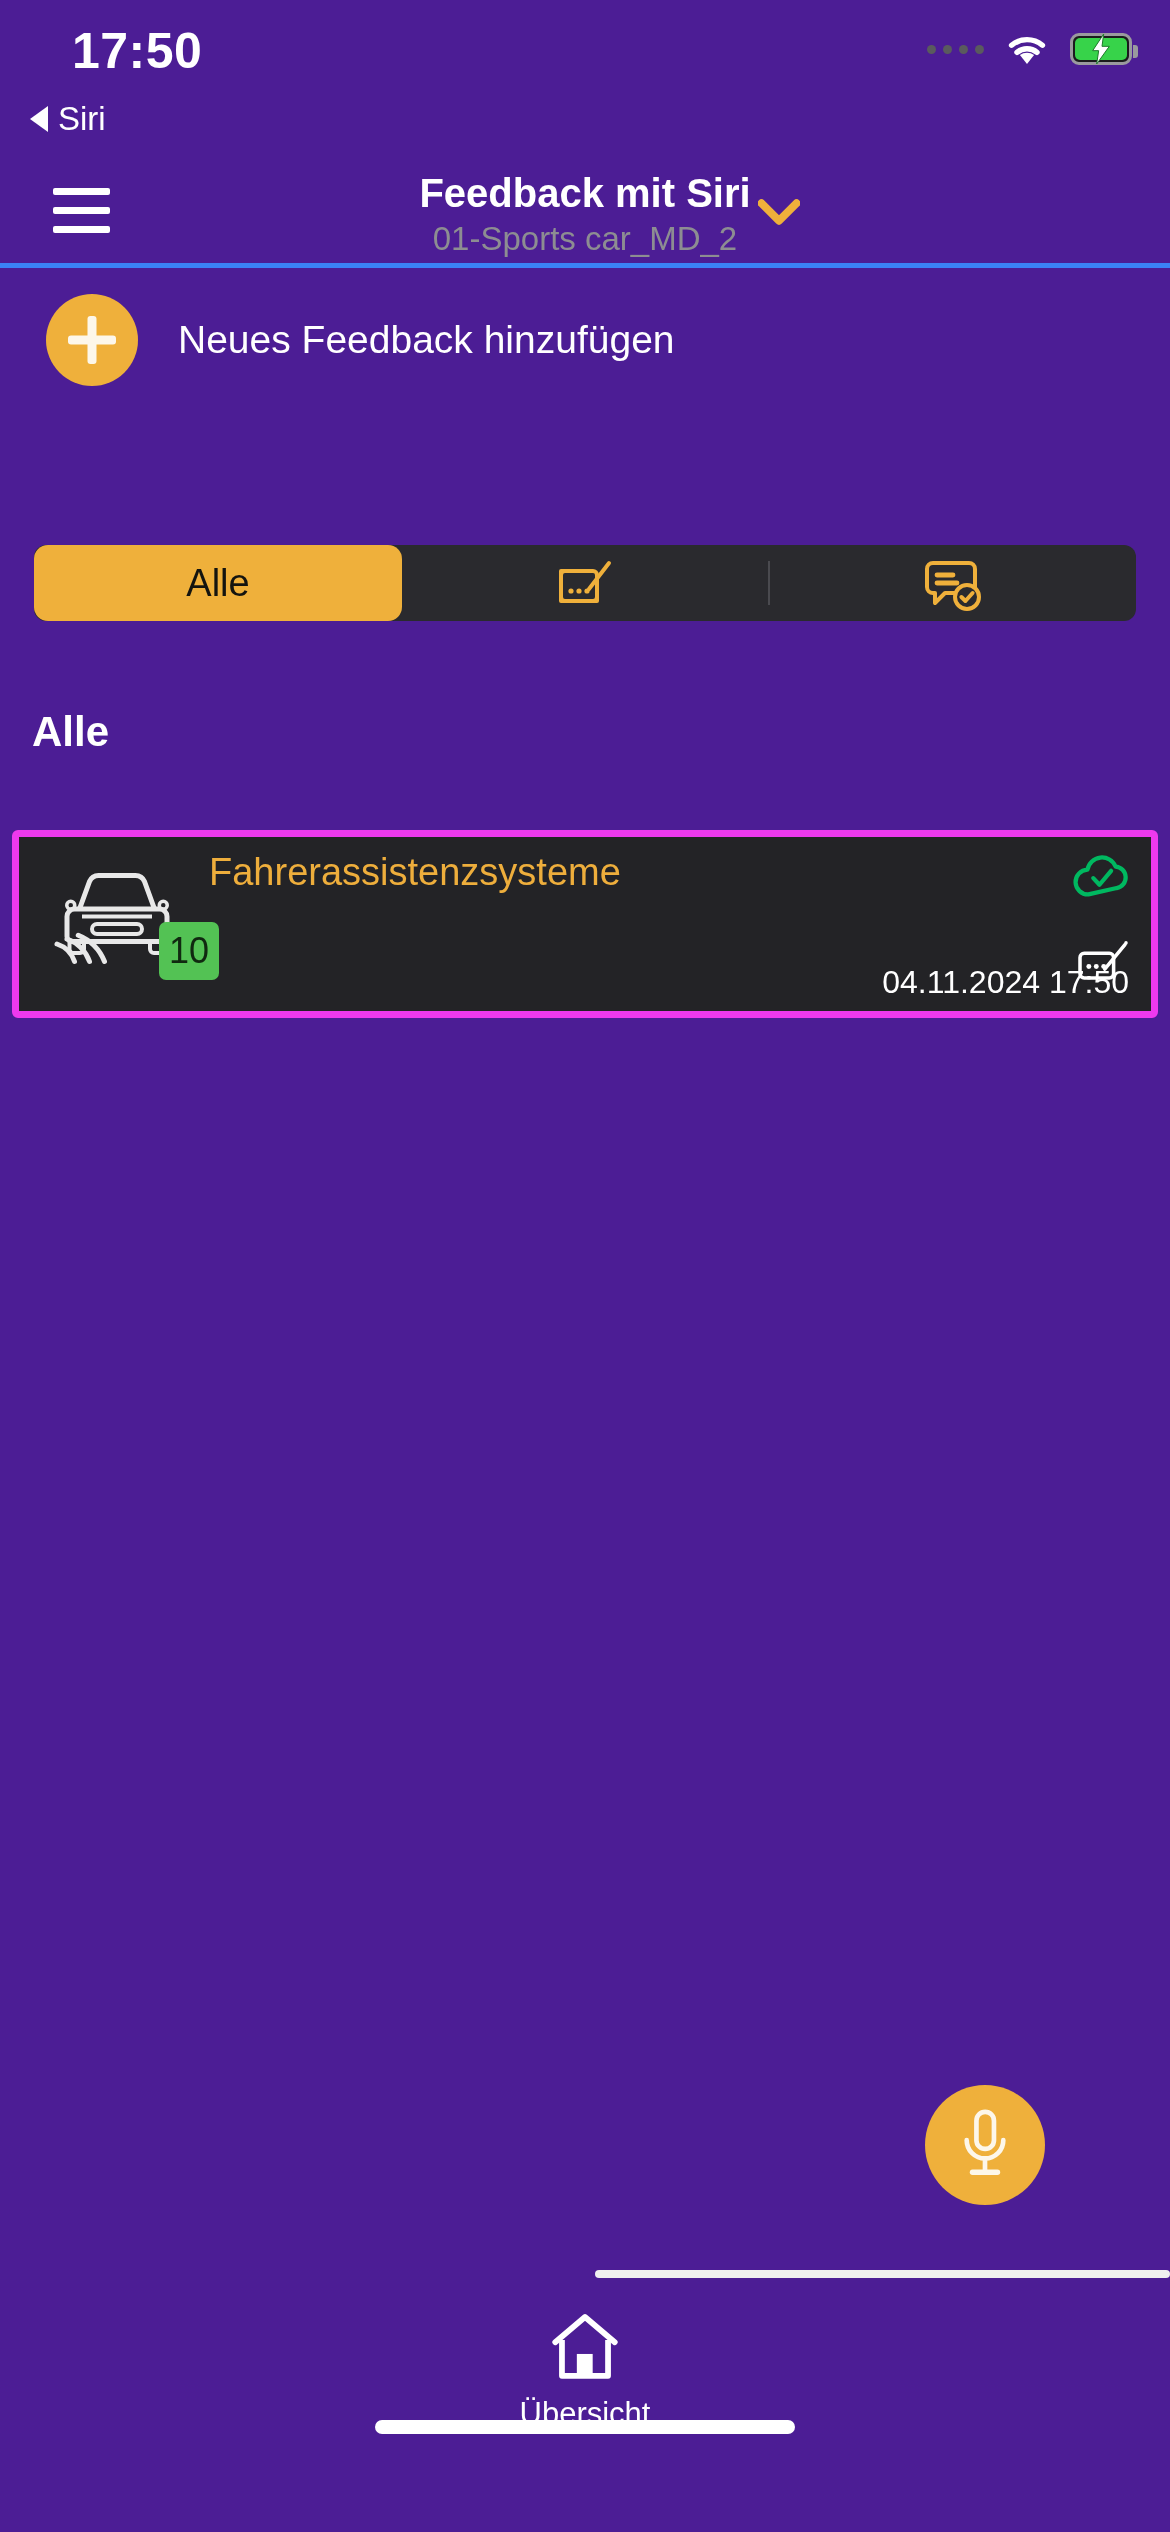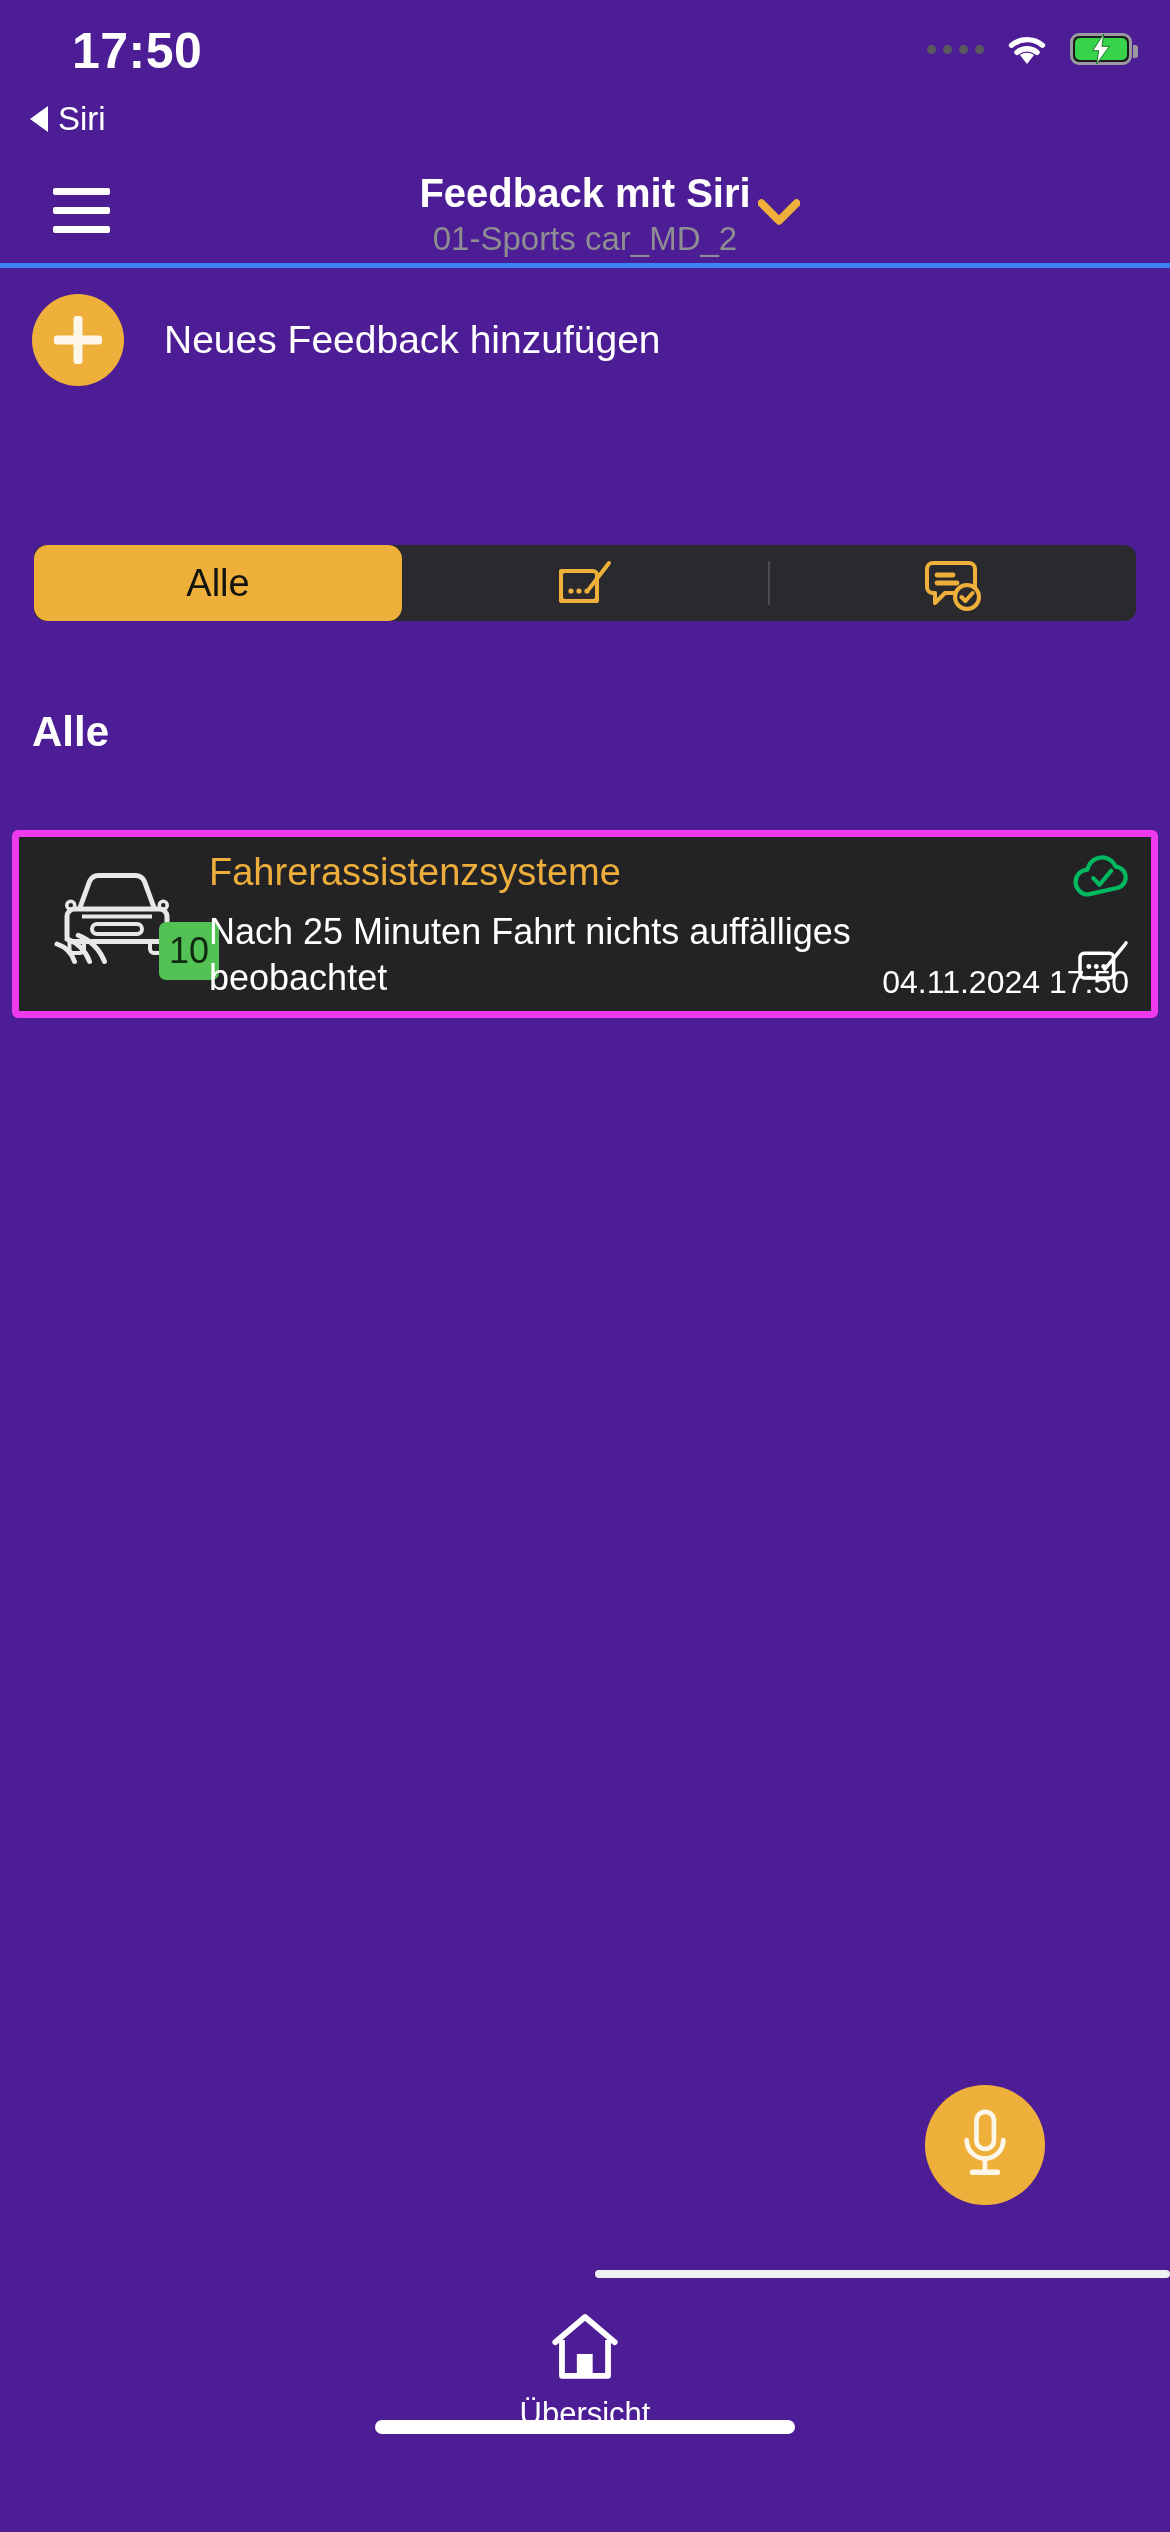--- a/index.html
+++ b/index.html
@@ -35,21 +35,21 @@
   .appbar { position:absolute; top:160px; left:0; width:1170px; height:108px; border-bottom:5px solid #3b82f6; }
   .hamburger { position:absolute; left:53px; top:28px; width:57px; height:46px; cursor:pointer; }
   .hamburger span { display:block; width:57px; height:7px; background:#ffffff; border-radius:2px; margin-bottom:12px; }
   .hamburger span:last-child { margin-bottom:0; }
   .title-wrap { position:absolute; left:0; top:10px; width:1170px; text-align:center; }
   .app-title { font-size:40px; font-weight:bold; color:#ffffff; line-height:1.18; }
   .app-sub { font-size:33px; color:#8d8d92; line-height:1.2; margin-top:2px; }
   .chev { position:absolute; left:758px; top:38px; width:42px; height:28px; }
 
   
-  .addrow { position:absolute; left:0; top:290px; width:929px; height:100px; display:flex; align-items:center; cursor:pointer; }
+  .addrow { position:absolute; left:0; top:290px; width:929px; height:100px; display:flex; align-items:center; cursor:pointer;padding-left:14px; }
   .add-circle {
     margin-left:32px; width:92px; height:92px; border-radius:50%;
     background:#efb03b; position:relative; flex:none;
   }
   .add-circle::before, .add-circle::after {
     content:""; position:absolute; left:50%; top:50%; background:#fdf7ea; border-radius:3px;
   }
   .add-circle::before { width:48px; height:9px; transform:translate(-50%,-50%); }
   .add-circle::after { width:9px; height:48px; transform:translate(-50%,-50%); }
   .add-label { margin-left:40px; font-size:39px; color:#ffffff; }
@@ -193,21 +193,20 @@
         <path d="M9 33 v3 a1.6 1.6 0 0 0 1.6 1.6 h2.6 A1.6 1.6 0 0 0 14.8 36 v-3" stroke="#e8e8e8" stroke-width="1.6" fill="none"></path>
         <path d="M41.2 33 v3 a1.6 1.6 0 0 0 1.6 1.6 h2.6 A1.6 1.6 0 0 0 47 36 v-3" stroke="#e8e8e8" stroke-width="1.6" fill="none"></path>
         <circle cx="9.5" cy="18.5" r="1.6" stroke="#e8e8e8" stroke-width="1.4" fill="none"></circle>
         <circle cx="46.5" cy="18.5" r="1.6" stroke="#e8e8e8" stroke-width="1.4" fill="none"></circle>
         <path d="M4 34 a11 11 0 0 1 7 7" stroke="#e8e8e8" stroke-width="2" fill="none" stroke-linecap="round"></path>
         <path d="M8 32 a15 15 0 0 1 9 9" stroke="#e8e8e8" stroke-width="2" fill="none" stroke-linecap="round"></path>
         <path d="M12.5 30.5 a19 19 0 0 1 10.5 10.5" stroke="#e8e8e8" stroke-width="2" fill="none" stroke-linecap="round"></path>
       </svg>
       <div class="speed-badge">10</div>
       <div class="card-title">Fahrerassistenzsysteme</div>
-      <div class="card-body">Nach 25 Minuten Fahrt nichts auffälliges beobachtet</div>
       <div class="card-date">04.11.2024 17:50</div>
       <svg class="cloud-icon" viewBox="0 0 32 24">
         <path d="M9 21 a6.4 6.4 0 0 1 -0.5 -12.8 A7.6 7.6 0 0 1 23 6.6 a5.6 5.6 0 0 1 0.6 11.1 Z" stroke="#00b860" stroke-width="2.2" fill="none" stroke-linejoin="round"></path>
         <path d="M11.5 12.6 l3.2 3.4 l6 -7.2" stroke="#00b860" stroke-width="2.2" fill="none" stroke-linecap="round" stroke-linejoin="round"></path>
       </svg>
       <svg class="edit-icon" viewBox="0 0 30 26">
         <rect x="2" y="8" width="19" height="14" rx="2.4" stroke="#ffffff" stroke-width="2" fill="none"></rect>
         <circle cx="7" cy="15.5" r="1.4" fill="#ffffff"></circle>
         <circle cx="11.2" cy="15.5" r="1.4" fill="#ffffff"></circle>
         <circle cx="15.4" cy="15.5" r="1.4" fill="#ffffff"></circle>

